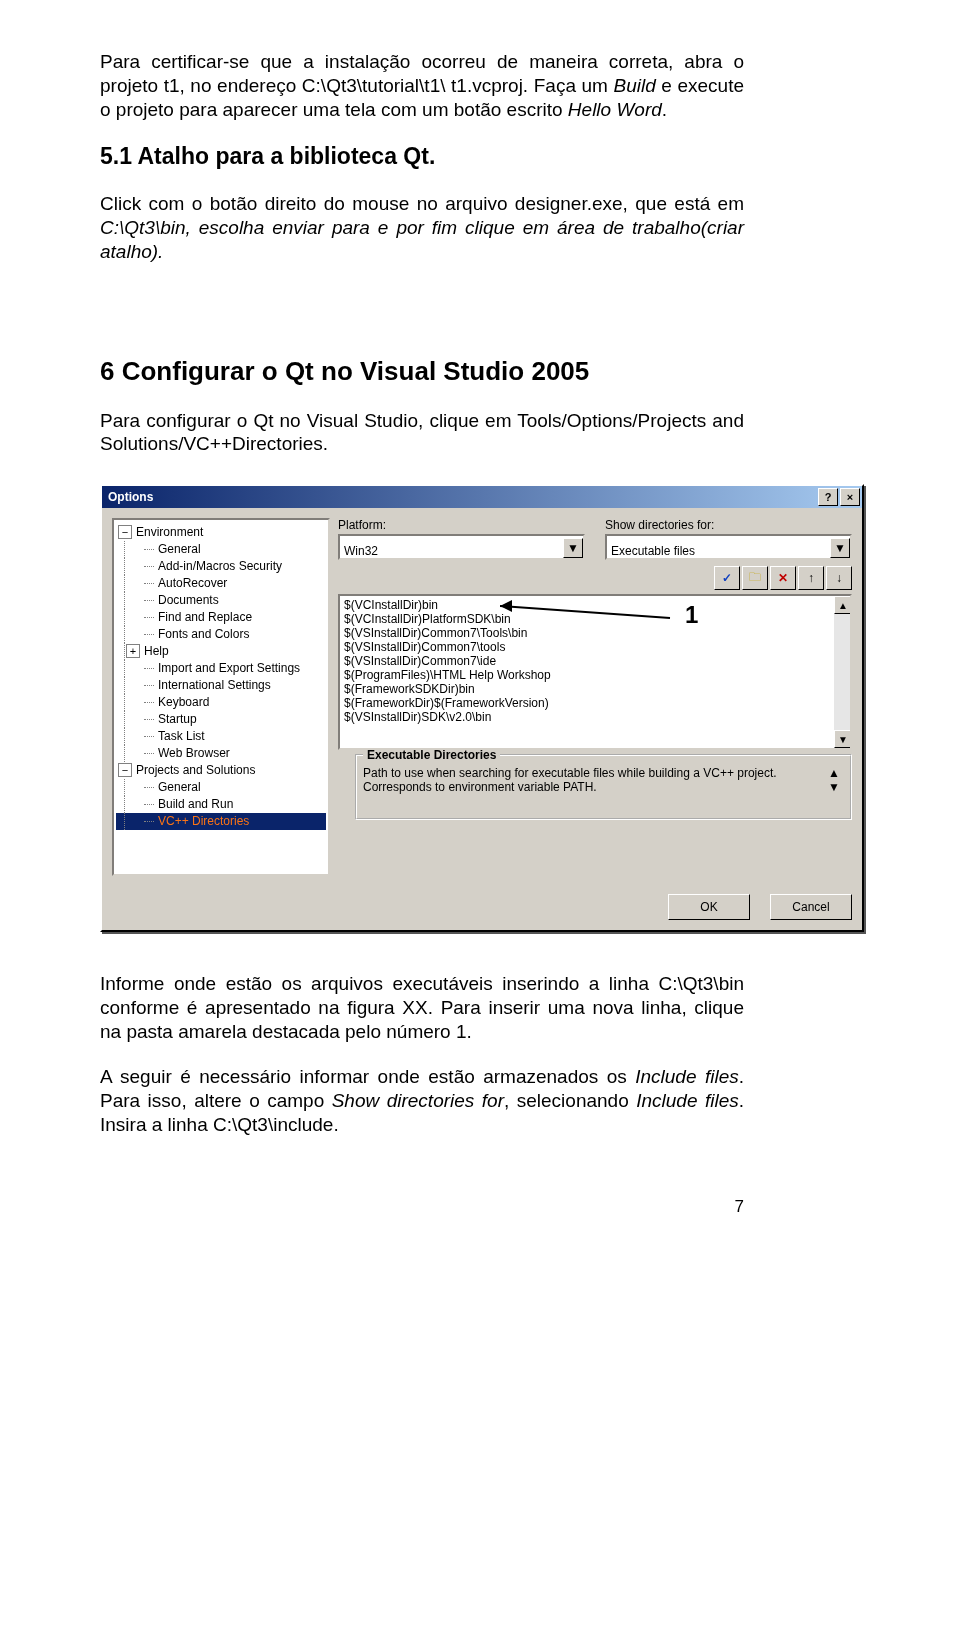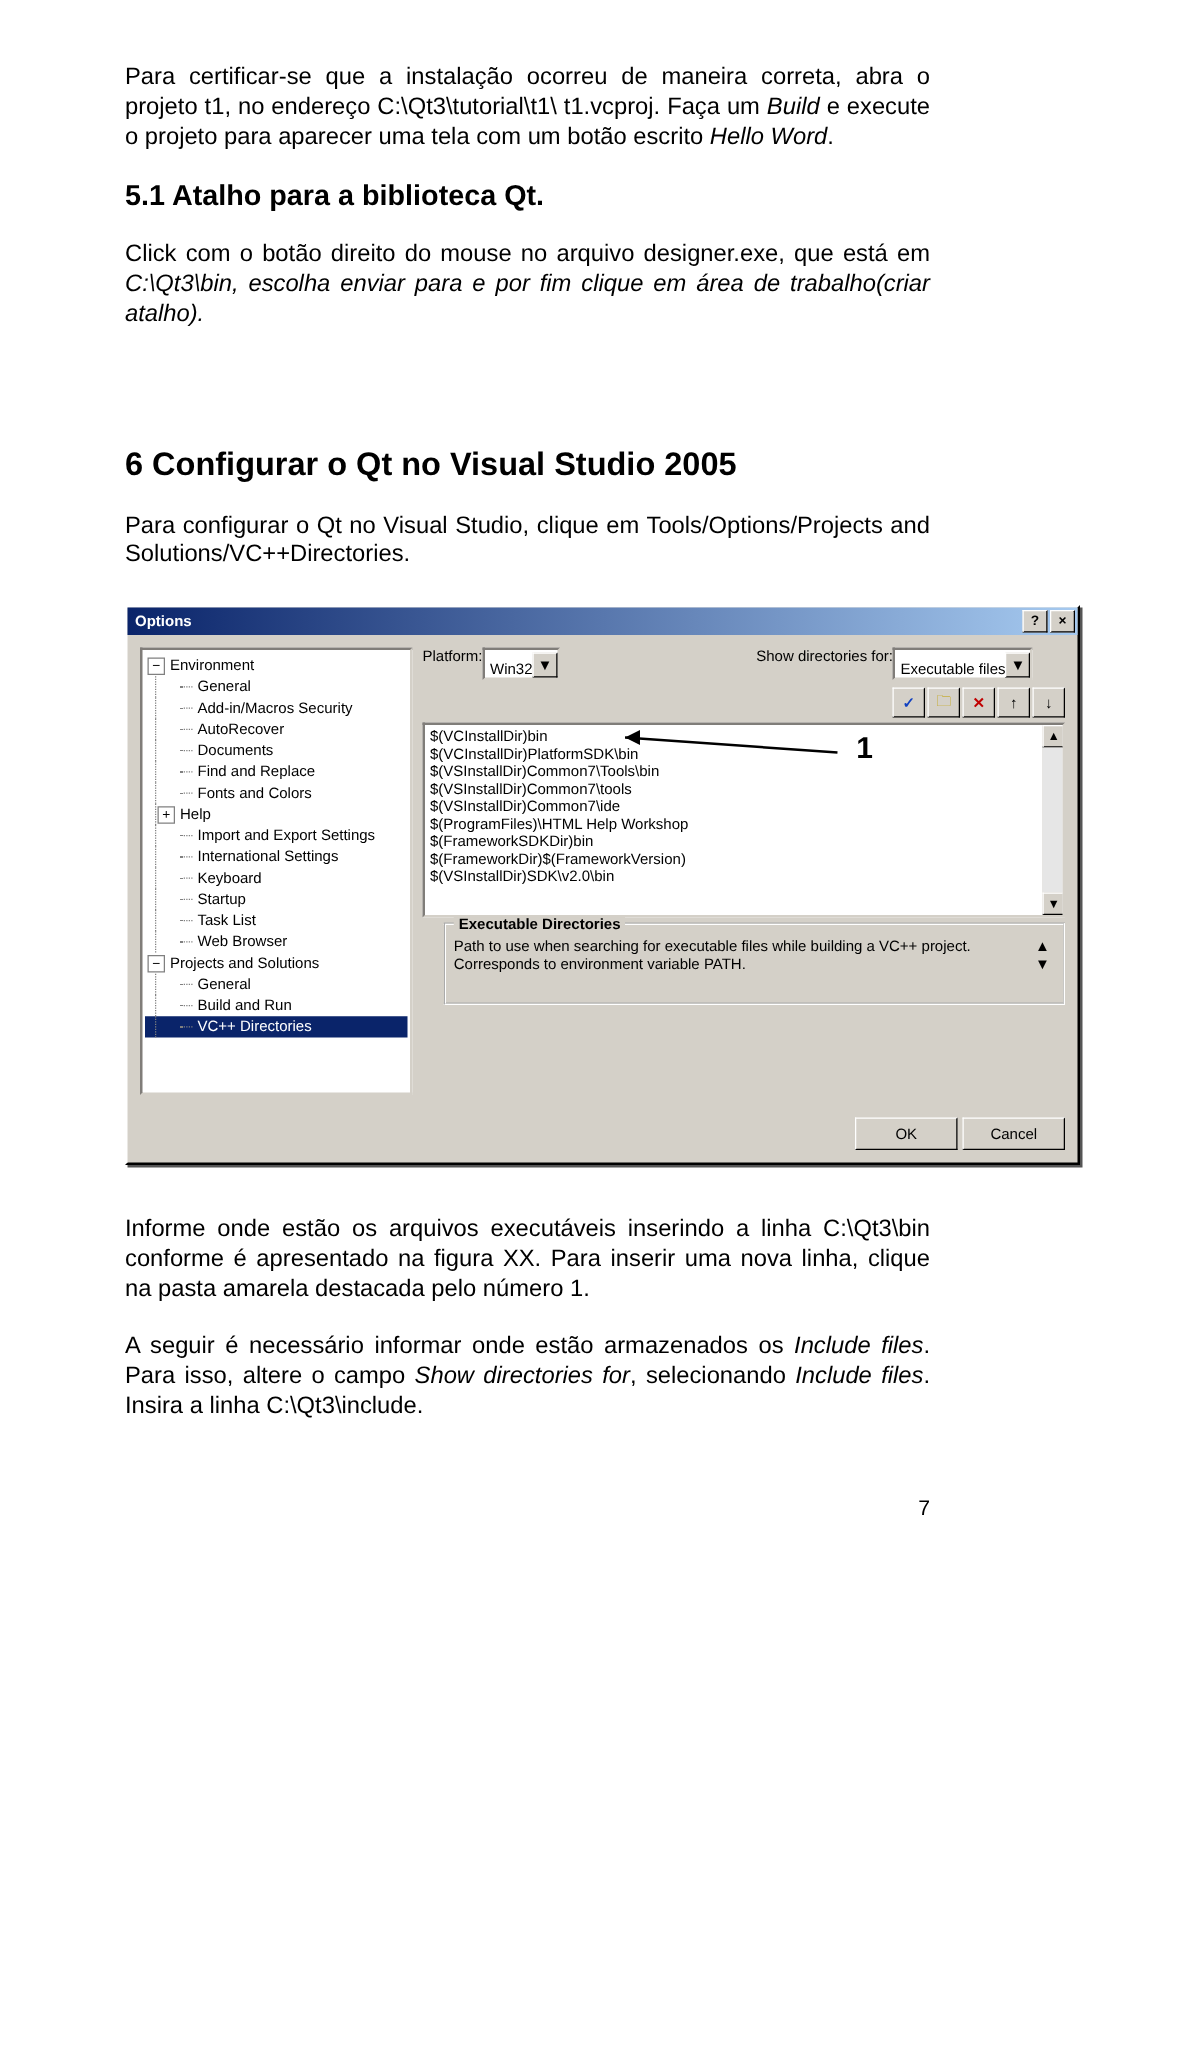--- a/index.html
+++ b/index.html
@@ -106,31 +106,31 @@
     border-left: 1px dotted #808080;
   }
   .treechild .dash {
     border-top: 1px dotted #808080;
     display: inline-block;
     width: 10px; vertical-align: middle;
     margin-right: 4px;
   }
   .treechild.selected {
     background: #0a246a;
-    color: #ffffff;
+    color: #f97316;
   }
 
   .rightpane {
     flex: 1;
     display: flex;
     flex-direction: column;
     gap: 4px;
   }
   .row { display: flex; gap: 20px; }
-  .fieldgroup { display: flex; flex-direction: row; flex: 1; }
+  .fieldgroup { display: flex; flex-direction: column; flex: 1; }
   .fieldgroup label { margin-bottom: 2px; }
   .combo {
     display: flex;
     background: #fff;
     border: 2px inset #d4d0c8;
     height: 22px;
     align-items: flex-end;
     padding-left: 4px;
   }
   .combo .sp { flex: 1; }
@@ -232,21 +232,21 @@
   }
   .descbox .scroll2 {
     position: absolute; right: 0; top: 0; bottom: 0;
     width: 16px; background: #d4d0c8;
     display: flex; flex-direction: column;
   }
 
   .btnrow {
     display: flex;
     justify-content: flex-end;
-    gap: 4px;
+    gap: 20px;
     padding: 8px 10px 10px 10px;
   }
   .winbtn {
     width: 80px; height: 24px;
     background: #d4d0c8;
     border: 1px solid #000;
     border-top-color: #fff; border-left-color: #fff;
     display: flex; align-items: center; justify-content: center;
   }
 

